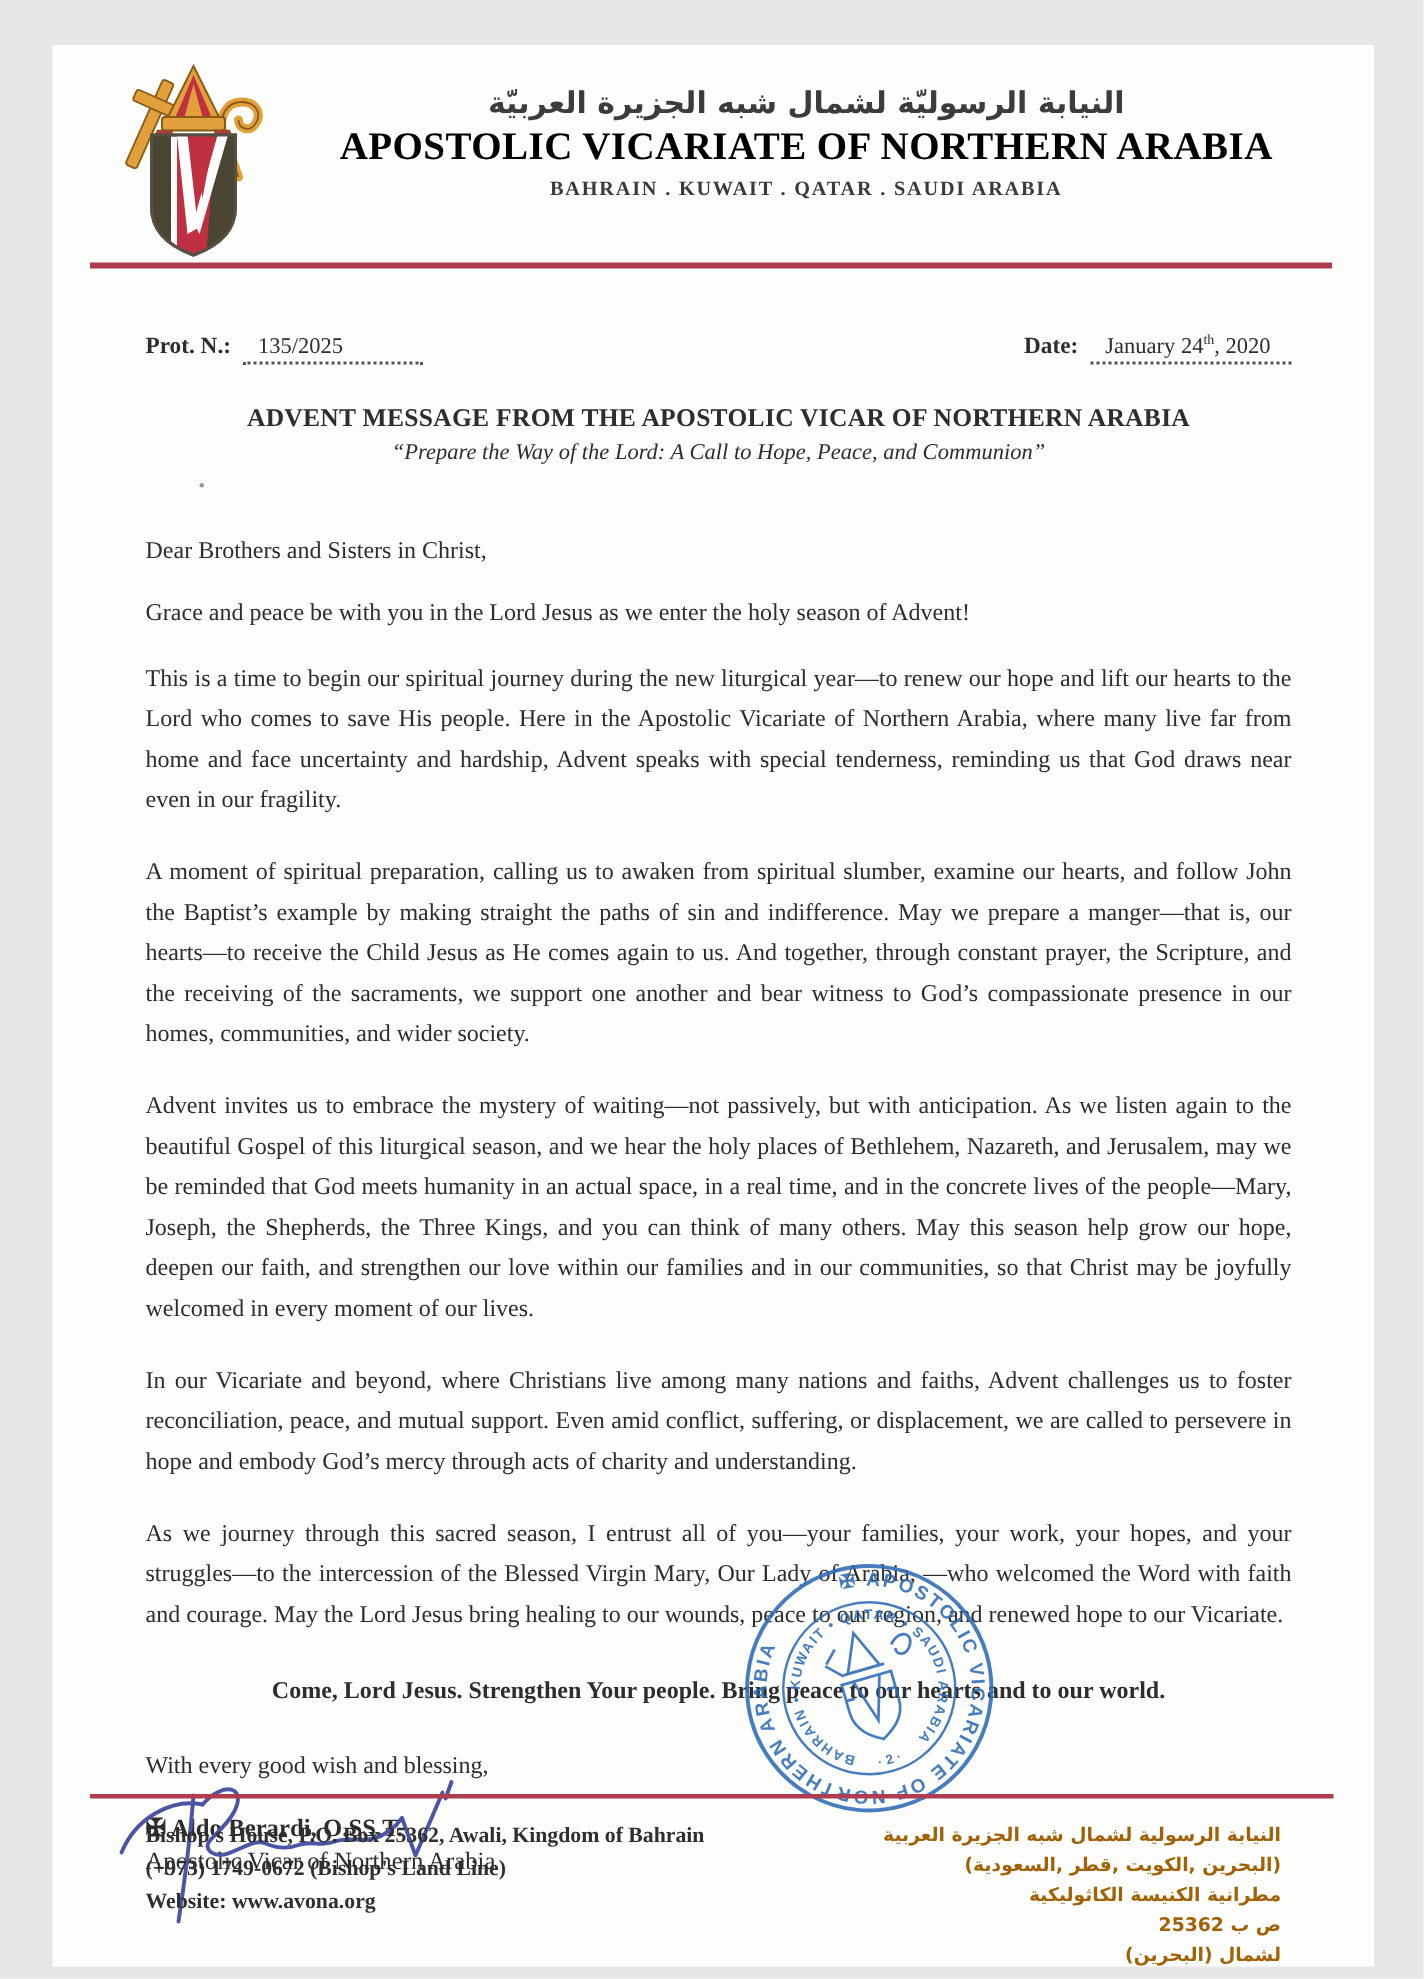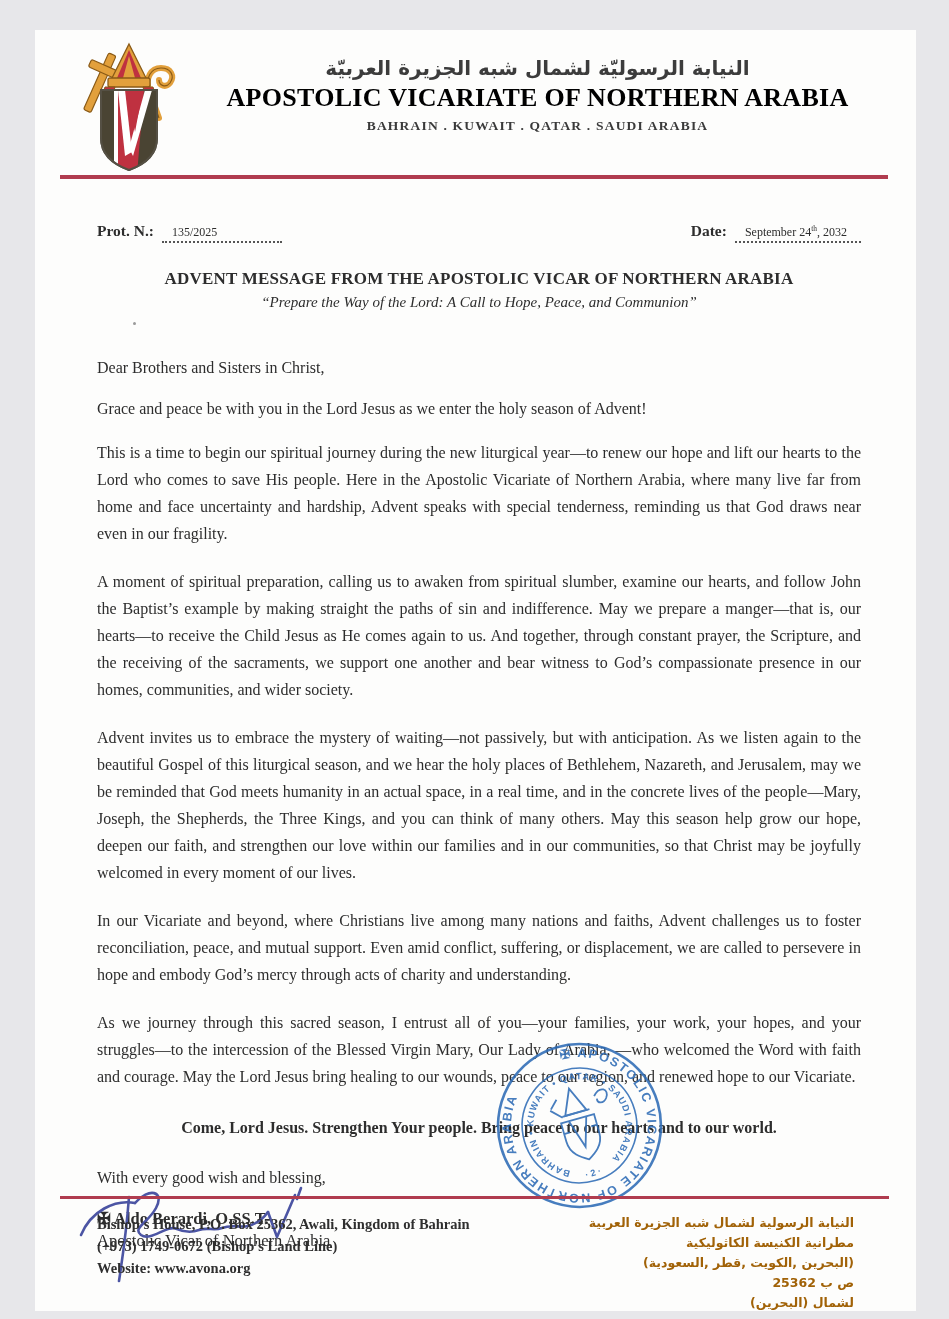--- a/index.html
+++ b/index.html
@@ -21,21 +21,21 @@
   .logo { position:absolute; left:36px; top:10px; width:116px; height:140px; }
   .header-text { position:absolute; left:150px; right:26px; top:26px; text-align:center; color:#3c3c3c; }
   .arabic-title { font-family:"DejaVu Sans", sans-serif; font-weight:bold; font-size:20px; direction:rtl; }
   .english-title { font-size:26px; font-weight:bold; margin-top:3px; letter-spacing:0.3px; white-space:nowrap; color:#000000; }
   .countries { font-size:13.5px; font-weight:bold; letter-spacing:1.2px; margin-top:5px; color:#3a3a3a; }
   .red-rule-top { position:absolute; left:25px; right:28px; top:145px; height:4px; background:#b03c4f; }
   
   .letter-body { position:absolute; left:62px; right:55px; top:192px; color:#2d2d2d; }
   .meta-row { display:flex; justify-content:space-between; align-items:flex-end; font-size:15.5px; }
   .meta-label { font-weight:bold; }
-  .dotted-val { display:inline-block; border-bottom:2px dotted #555; padding:0 14px 1px 10px; margin-left:8px; min-width:120px; font-size:12px; }
+  .dotted-val { display:inline-block; border-bottom:2px dotted #555; padding:0 14px 1px 10px; margin-left:8px; min-width:120px; font-size:15px; }
   .date-val sup { font-size:0.62em; vertical-align:super; }
   .title-block { text-align:center; margin-top:26px; }
   .letter-title { font-size:17px; font-weight:bold; letter-spacing:0.2px; }
   .letter-subtitle { font-size:15px; font-style:italic; margin-top:5px; }
   .speck { position:absolute; left:98px; top:292px; width:3px; height:3px; background:#9a9a9a; border-radius:50%; }
   .salutation { margin-top:48px; font-size:16px; }
   .greeting { margin-top:23px; font-size:16px; }
   .body-p { text-align:justify; font-size:16px; line-height:27px; margin:21px 0 0 0; }
   .closing-line { margin-top:29px; text-align:center; font-weight:bold; font-size:16px; }
   
@@ -105,21 +105,21 @@
 
   <div class="speck"></div>
 
   <div class="letter-body">
 
     <div class="meta-row">
       <div>
         <span class="meta-label">Prot. N.:</span><span class="dotted-val">135/2025</span>
       </div>
       <div>
-        <span class="meta-label">Date:</span><span class="dotted-val date-val"><span>September 24</span><sup>th</sup><span>, 2032</span></span>
+        <span class="meta-label">Date:</span><span class="dotted-val date-val"><span>January 24</span><sup>th</sup><span>, 2020</span></span>
       </div>
     </div>
 
     <div class="title-block">
       <div class="letter-title">ADVENT MESSAGE FROM THE APOSTOLIC VICAR OF NORTHERN ARABIA</div>
       <div class="letter-subtitle">“Prepare the Way of the Lord: A Call to Hope, Peace, and Communion”</div>
     </div>
 
     <div class="salutation">Dear Brothers and Sisters in Christ,</div>
     <div class="greeting">Grace and peace be with you in the Lord Jesus as we enter the holy season of Advent!</div>
@@ -178,20 +178,20 @@
 
   <div class="red-rule-bottom"></div>
   <div class="footer">
     <div class="footer-left">
       <div>Bishop's House, P.O. Box 25362, Awali, Kingdom of Bahrain</div>
       <div>(+973) 1749-0672 (Bishop's Land Line)</div>
       <div>Website: www.avona.org</div>
     </div>
     <div class="footer-right">
       <div>النيابة الرسولية لشمال شبه الجزيرة العربية</div>
+      <div>(البحرين ,الكويت ,قطر ,السعودية)</div>
       <div>مطرانية الكنيسة الكاثوليكية</div>
-      <div>(البحرين ,الكويت ,قطر ,السعودية)</div>
       <div>ص ب 25362</div>
       <div>لشمال (البحرين)</div>
     </div>
   </div>
 
 </div>
 
 </body></html>

